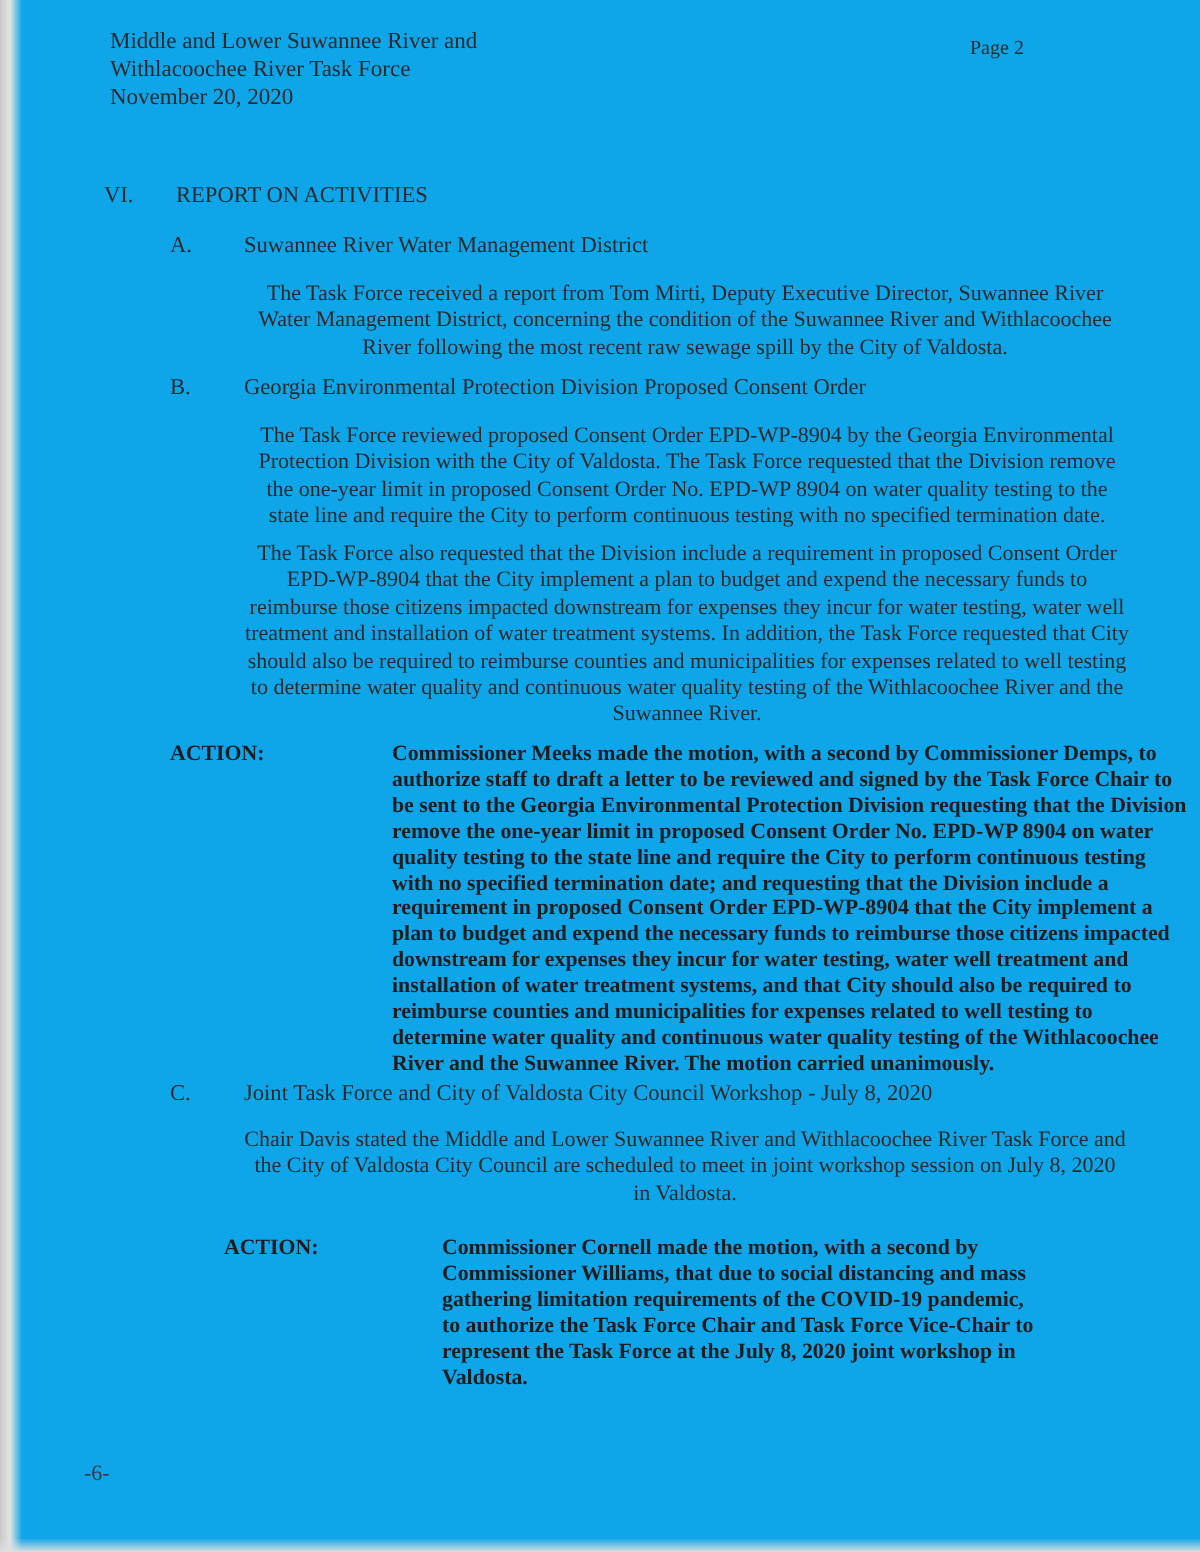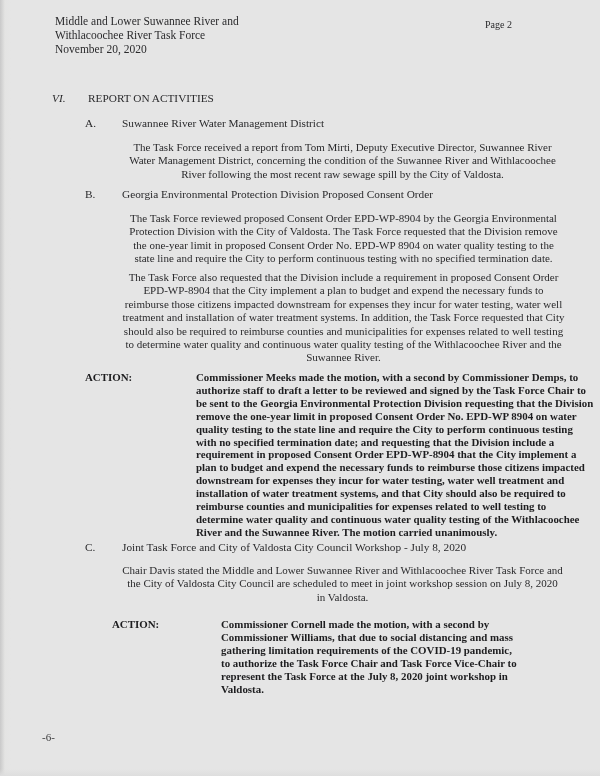--- a/index.html
+++ b/index.html
@@ -1,37 +1,37 @@
 <!DOCTYPE html>
 <html><head>
 <meta charset="utf-8">
 <style>
   * { margin:0; padding:0; box-sizing:border-box; }
   html,body { background:#ffffff; }
   .page {
     position:relative;
     width:600px; height:776px;
-    background:#e5e5e5;
+    background:#0ea5e9;
     font-family:"Liberation Serif","DejaVu Serif",serif;
     color:#2a2a2c;
     overflow:hidden;
   }
   
   .scan-left {
     position:absolute; left:0; top:0; bottom:0; width:11px;
     background:linear-gradient(to right,#c9c9c9 0%,#e4e4e3 45%,rgba(252,252,251,0) 100%);
   }
   .scan-bottom {
     position:absolute; left:0; right:0; bottom:0; height:7px;
     background:linear-gradient(to top,#dedede 0%,rgba(252,252,251,0) 100%);
   }
   .hdr { position:absolute; top:15px; left:55px; font-size:11.5px; line-height:13.8px; }
   .pageno { position:absolute; top:19px; left:485px; font-size:10px; }
   .row { position:absolute; display:flex; font-size:11.3px; line-height:13.5px; }
-  .row .num { flex:0 0 36px;font-style:italic; }
+  .row .num { flex:0 0 36px; }
   .row .letter { flex:0 0 37px; }
   .sec-row { top:92px; left:52px; }
   .sub-a { top:117px; left:85px; }
   .sub-b { top:188px; left:85px; }
   .sub-c { top:541px; left:85px; }
   .para { position:absolute; left:122px; font-size:11px; line-height:13.4px; text-align:center; }
   .para-a { top:141px; width:441px; }
   .para-b1 { top:212px; width:443px; }
   .para-b2 { top:271px; width:443px; }
   .para-c { top:564px; width:441px; }

